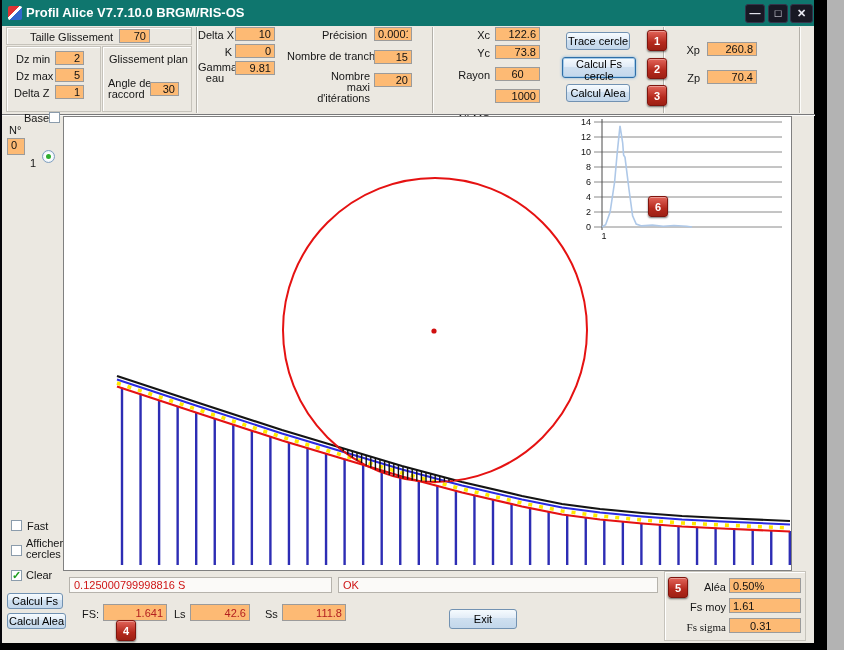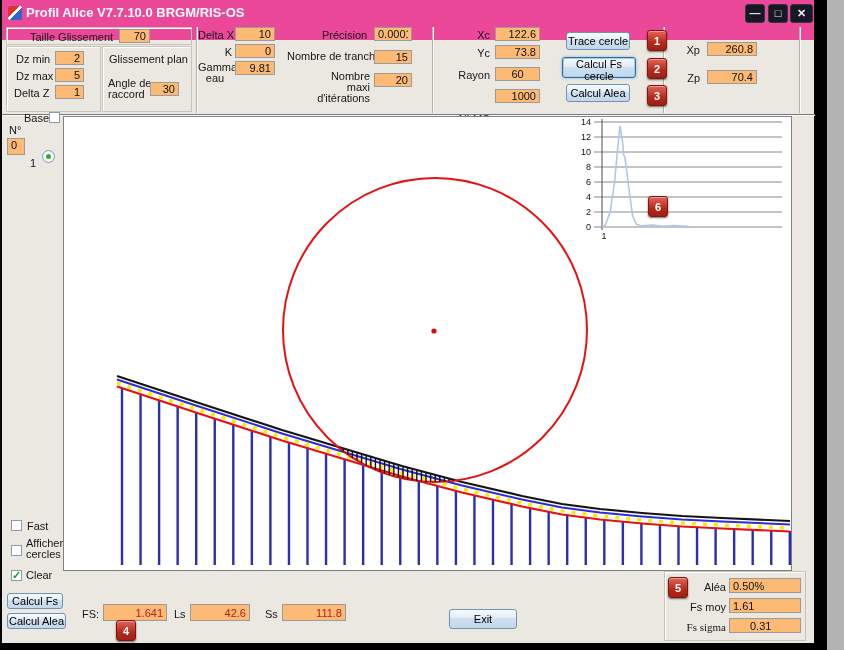--- a/index.html
+++ b/index.html
@@ -1,21 +1,21 @@
 <!DOCTYPE html>
 <html><head>
 <meta charset="utf-8">
 <style>
   html,body{margin:0;padding:0;}
   body{width:844px;height:650px;background:#000;position:relative;overflow:hidden;
        font-family:"Liberation Sans",sans-serif;}
   .desktop-strip{position:absolute;left:827px;top:0;width:17px;height:650px;background:#b3b3b3;}
   .win{position:absolute;left:0;top:0;width:814px;height:643px;background:#ebe8e1;
        border-left:2px solid #05050a;box-sizing:border-box;}
-  .titlebar{position:absolute;left:0;top:0;width:100%;height:40px;background:#ec4899;}
+  .titlebar{position:absolute;left:0;top:0;width:100%;height:26px;background:#0f766e;}
   .title{position:absolute;left:24px;top:5px;color:#fff;font-weight:bold;font-size:13px;white-space:nowrap;}
   .appicon{position:absolute;left:6px;top:6px;width:14px;height:14px;
        background:linear-gradient(135deg,#d33 0 40%,#fff 40% 55%,#36c 55% 100%);border-radius:2px;}
   .capbtn{position:absolute;top:4px;height:19px;background:#181824;border:1px solid #34344a;border-radius:3px;
        color:#e8e8f2;font-weight:bold;font-size:11px;line-height:17px;text-align:center;box-sizing:border-box;}
   .lbl{position:absolute;font-size:11px;color:#161616;white-space:nowrap;}
   .lbl.wrap{white-space:normal;line-height:11px;}
   .fld{position:absolute;background:#fdba74;border:1px solid #9b9b9b;font:11px "Liberation Sans",sans-serif;
        padding:0 3px;box-sizing:border-box;text-align:right;color:#111;}
   .fld.lft{text-align:left;}
@@ -225,20 +225,22 @@
           <line x1="371.2000000000005" y1="357.85333333333347" x2="371.2000000000005" y2="364.99986842099565" stroke="#101010" stroke-width="1.4"></line>
           <line x1="375.8000000000005" y1="359.08000000000015" x2="375.8000000000005" y2="364.924191622006" stroke="#101010" stroke-width="1.4"></line>
           <line x1="380.40000000000055" y1="360.3066666666668" x2="380.40000000000055" y2="364.70906367122564" stroke="#101010" stroke-width="1.4"></line>
           <line x1="385.00000000000057" y1="361.5333333333335" x2="385.00000000000057" y2="364.35388994010026" stroke="#101010" stroke-width="1.4"></line>
           <line x1="389.6000000000006" y1="362.76000000000016" x2="389.6000000000006" y2="363.8576812760954" stroke="#101010" stroke-width="1.4"></line>
         </g>
     </svg>
     <div class="badge" style="left:584px;top:79px;">6</div>
   </div>
 
+  <div class="sbox" style="left:67px;top:577px;width:263px;height:16px;">0.125000799998816 S</div>
+  <div class="sbox" style="left:336px;top:577px;width:320px;height:16px;">OK</div>
 
   <div class="lbl" style="left:80px;top:608px;">FS:</div>
   <input class="fld red" style="left: 101px; top: 604px; width: 64px; height: 17px;" value="1.641">
   <div class="badge" style="left:114px;top:620px;">4</div>
   <div class="lbl" style="left:172px;top:608px;text-align:center;">Ls</div>
   <input class="fld red" style="left: 188px; top: 604px; width: 60px; height: 17px;" value="42.6">
   <div class="lbl" style="left:263px;top:608px;">Ss</div>
   <input class="fld red" style="left: 280px; top: 604px; width: 64px; height: 17px;" value="111.8">
   <button class="btn" style="left:447px;top:609px;width:68px;height:20px;">Exit</button>
 

